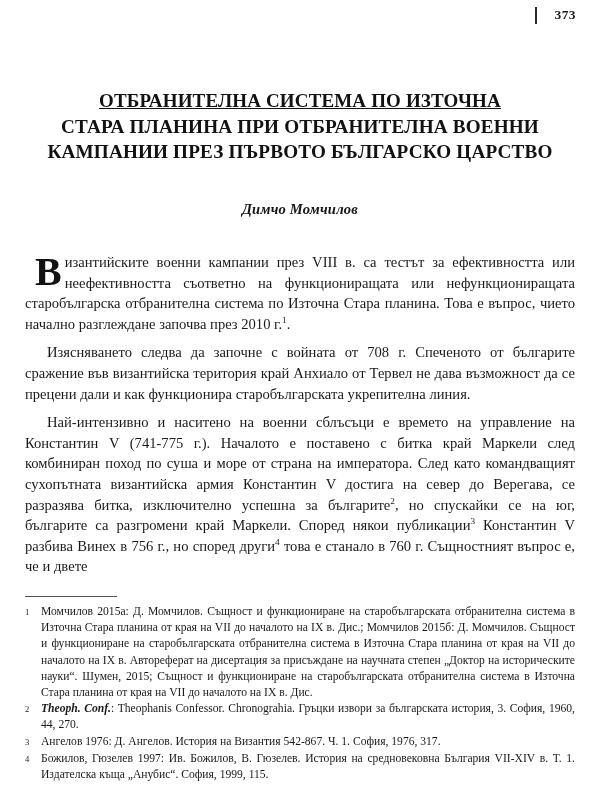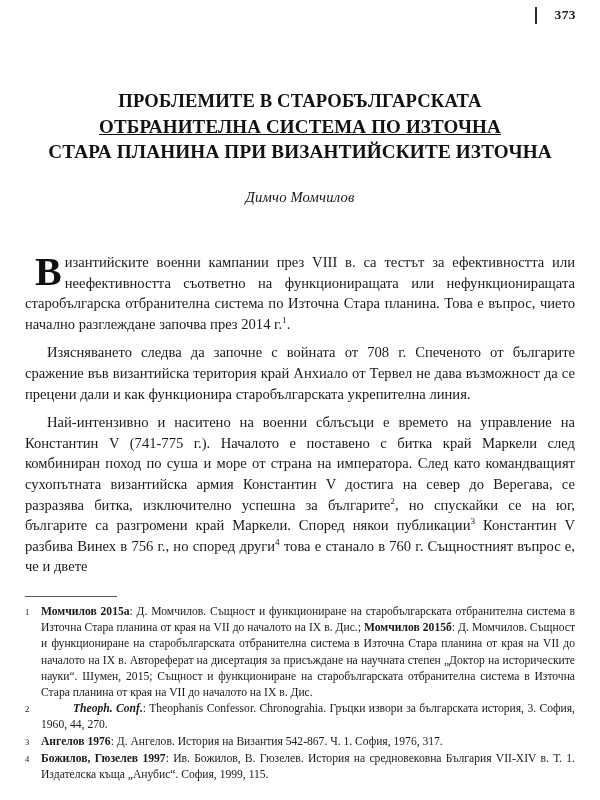--- a/index.html
+++ b/index.html
@@ -64,24 +64,24 @@
     color: #121212;
     white-space: nowrap;
   }
   .article-title .tline { display: block; }
   .tline-1 { font-size: 18.6px; }
   .tline-2 { font-size: 19.0px; text-decoration: underline; }
   .tline-3 { font-size: 19.2px; }
   .tline-4 { font-size: 19.2px; }
 
   .author {
-    margin: 4px;
+    margin: 16px;
     padding-top: 20px;
     font-size: 14.6px;
-    font-weight: 400;
+    font-weight: 700;
     font-style: italic;
     letter-spacing: 0.2px;
     color: #171717;
   }
 
   
   .body-text {
     position: absolute;
     top: 252px;
     left: 25px;
@@ -146,51 +146,50 @@
     padding-top: 1px;
     text-align: left;
     color: #1a1a1a;
   }
   .fn-body {
     flex: 1 1 auto;
     text-align: justify;
     text-justify: inter-word;
   }
   .fn-key {
-    font-weight: 700;
+    font-weight: 400;
   }
   .fn-key-italic {
     font-weight: 700;
     font-style: italic;
-    margin-left: 32px;
   }
 </style>
 </head>
 <body>
 
 <div class="page">
 
   <div class="running-head">
     <span class="folio-rule"></span>
     <span class="folio-number">373</span>
   </div>
 
   <div class="title-block">
     <h1 class="article-title">
-      <span class="tline tline-1">ПРОБЛЕМИТЕ В СТАРОБЪЛГАРСКАТА</span>
       <span class="tline tline-2">ОТБРАНИТЕЛНА СИСТЕМА ПО ИЗТОЧНА</span>
-      <span class="tline tline-3">СТАРА ПЛАНИНА ПРИ ВИЗАНТИЙСКИТЕ ИЗТОЧНА</span>
+      <span class="tline tline-3">СТАРА ПЛАНИНА ПРИ ОТБРАНИТЕЛНА ВОЕННИ</span>
+      <span class="tline tline-4">КАМПАНИИ ПРЕЗ ПЪРВОТО БЪЛГАРСКО ЦАРСТВО</span>
     </h1>
     <p class="author">Димчо Момчилов</p>
   </div>
 
   <div class="body-text">
 
     <p class="para para-lead">
-      <span class="dropcap">В</span><span>изантийските военни кампании през VIII в. са тестът за ефективността или неефективността съответно на функциониращата или нефункциониращата старобългарска отбранителна система по Източна Стара планина. Това е въпрос, чието начално разглеждане започва през 2014 г.</span><sup>1</sup><span>.</span>
+      <span class="dropcap">В</span><span>изантийските военни кампании през VIII в. са тестът за ефективността или неефективността съответно на функциониращата или нефункциониращата старобългарска отбранителна система по Източна Стара планина. Това е въпрос, чието начално разглеждане започва през 2010 г.</span><sup>1</sup><span>.</span>
     </p>
 
     <p class="para">
       <span>Изясняването следва да започне с войната от 708 г. Спеченото от българите сражение във византийска територия край Анхиало от Тервел не дава възможност да се прецени дали и как функционира старобългарската укрепителна линия.</span>
     </p>
 
     <p class="para">
       <span>Най-интензивно и наситено на военни сблъсъци е времето на управление на Константин V (741-775 г.). Началото е поставено с битка край Маркели след комбиниран поход по суша и море от страна на императора. След като командващият сухопътната византийска армия Константин V достига на север до Верегава, се разразява битка, изключително успешна за българите</span><sup>2</sup><span>, но спускайки се на юг, българите са разгромени край Маркели. Според някои публикации</span><sup>3</sup><span> Константин V разбива Винех в 756 г., но според други</span><sup>4</sup><span> това е станало в 760 г. Същностният въпрос е, че и двете</span>
     </p>
 

